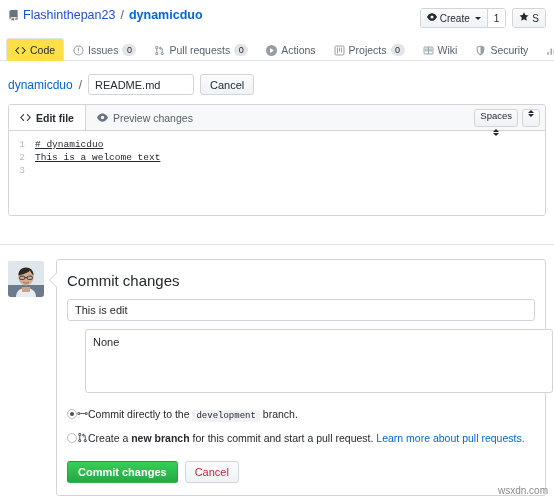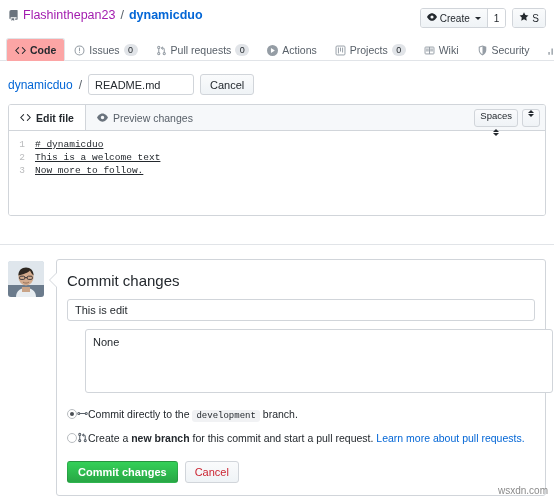--- a/index.html
+++ b/index.html
@@ -30,21 +30,21 @@
     gap: 4px;
     font-size: 12.5px;
     line-height: 1;
   }
   .repo-icon {
     color: #6a737d;
     display: inline-flex;
     align-items: center;
   }
   .repo-owner {
-    color: #a21caf;
+    color: #1d4ed8;
     font-weight: 400;
   }
   .repo-sep {
     color: #586069;
     margin: 0 1px;
   }
   .repo-name {
     color: #0366d6;
     font-weight: 700;
   }
@@ -113,22 +113,22 @@
     white-space: nowrap;
     box-sizing: border-box;
     border: 1px solid transparent;
     border-bottom: none;
     position: relative;
     top: 1px;
   }
   .nav-tab .ico { color: #959da5; display: inline-flex; align-items: center; }
   .nav-tab.active {
     color: #24292e;
-    font-weight: 700;
-    background: #fca5a5;
+    font-weight: 400;
+    background: #fde047;
     border-color: #e1e4e8;
     border-radius: 3px 3px 0 0;
   }
   .nav-tab.active .ico { color: #24292e; }
   .tab-count {
     background: #e1e4e8;
     color: #24292e;
     border-radius: 8px;
     font-size: 9px;
     padding: 0 4px;
@@ -608,21 +608,20 @@
     <div class="code-line">
       <span class="ln">1</span>
       <span class="lc"># dynamicduo</span>
     </div>
     <div class="code-line">
       <span class="ln">2</span>
       <span class="lc">This is a welcome text</span>
     </div>
     <div class="code-line">
       <span class="ln">3</span>
-      <span class="lc">Now more to follow.</span>
     </div>
   </div>
 </div>
 
 <div class="commit-wrap">
   <div class="avatar">
     <svg width="36" height="36" viewBox="0 0 36 36">
       <rect width="36" height="36" fill="#dfe6ec"></rect>
       <rect x="0" y="24" width="36" height="12" fill="#6b7b8c"></rect>
       <path d="M8 36c0-6 4.6-9 10-9s10 3 10 9z" fill="#e8edf1"></path>

